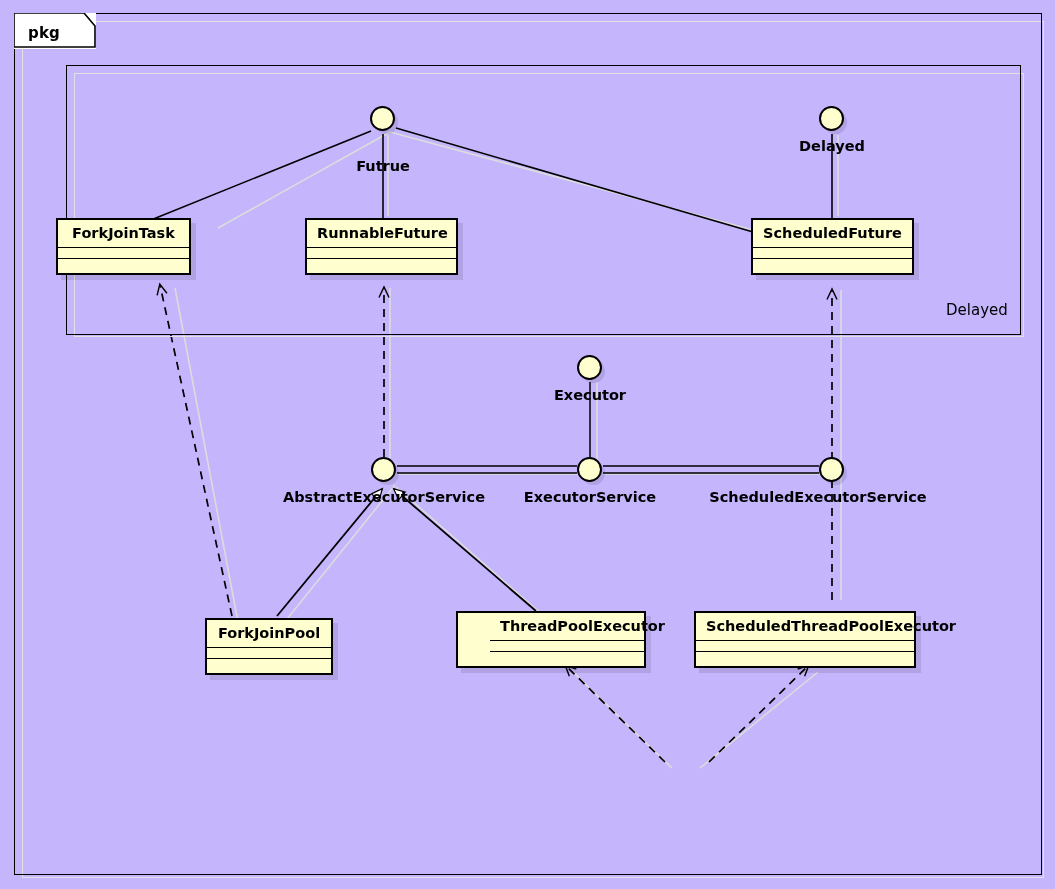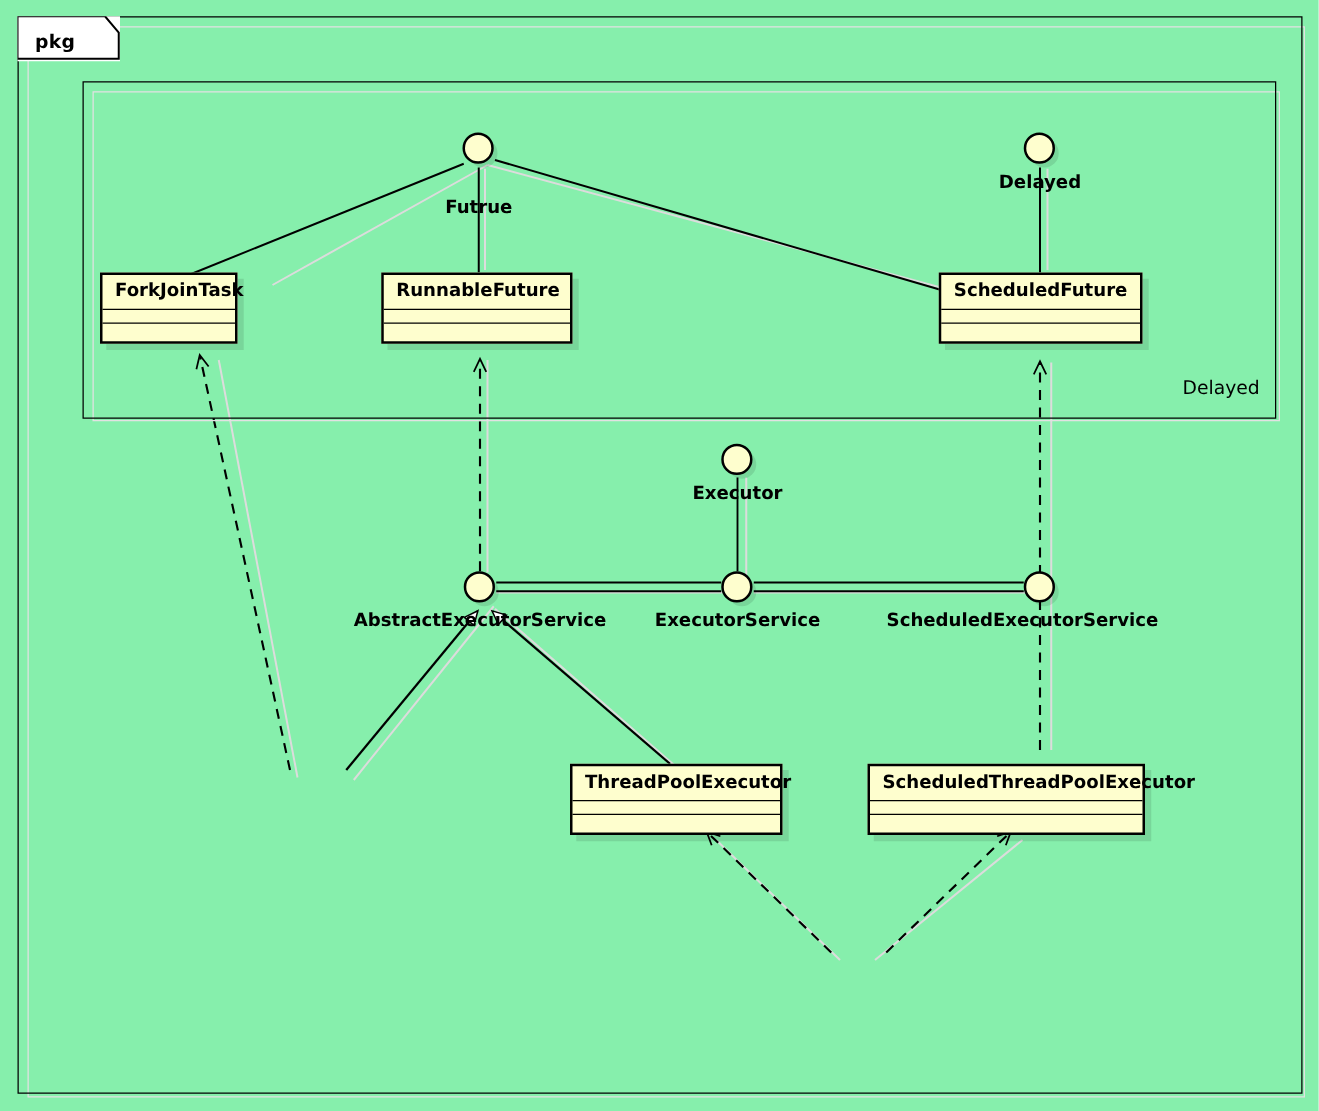--- a/index.html
+++ b/index.html
@@ -8,21 +8,21 @@
     padding: 0;
     background: #ffffff;
   }
   body {
     font-family: "DejaVu Sans", sans-serif;
   }
   #canvas {
     position: relative;
     width: 1055px;
     height: 889px;
-    background: #86efac;
+    background: #c4b5fd;
     overflow: hidden;
   }
 
   
   #wires {
     position: absolute;
     left: 0;
     top: 0;
     width: 1055px;
     height: 889px;
@@ -222,40 +222,45 @@
   <div class="iface">
     <div class="iface-circle" style="left:577px; top:457px;"></div>
     <div class="iface-label" style="left:465px; top:489px; width:250px;">ExecutorService</div>
   </div>
 
   <div class="iface">
     <div class="iface-circle" style="left:819px; top:457px;"></div>
     <div class="iface-label" style="left:668px; top:489px; width:300px;">ScheduledExecutorService</div>
   </div>
 
-  <div class="cls" style="left:80px; top:218px; width:110px;">
+  <div class="cls" style="left:56px; top:218px; width:135px;">
     <div class="cls-title">ForkJoinTask</div>
     <div class="cls-compartment"></div>
     <div class="cls-compartment last"></div>
   </div>
 
   <div class="cls" style="left:305px; top:218px; width:153px;">
     <div class="cls-title">RunnableFuture</div>
     <div class="cls-compartment"></div>
     <div class="cls-compartment last"></div>
   </div>
 
   <div class="cls" style="left:751px; top:218px; width:163px;">
     <div class="cls-title">ScheduledFuture</div>
     <div class="cls-compartment"></div>
     <div class="cls-compartment last"></div>
   </div>
 
-
-  <div class="cls" style="left:456px; top:611px; width:170px;">
+  <div class="cls" style="left:205px; top:618px; width:128px;">
+    <div class="cls-title">ForkJoinPool</div>
+    <div class="cls-compartment"></div>
+    <div class="cls-compartment last"></div>
+  </div>
+
+  <div class="cls" style="left:456px; top:611px; width:190px;padding-left:32px;">
     <div class="cls-title">ThreadPoolExecutor</div>
     <div class="cls-compartment"></div>
     <div class="cls-compartment last"></div>
   </div>
 
   <div class="cls" style="left:694px; top:611px; width:222px;">
     <div class="cls-title">ScheduledThreadPoolExecutor</div>
     <div class="cls-compartment"></div>
     <div class="cls-compartment last"></div>
   </div>

